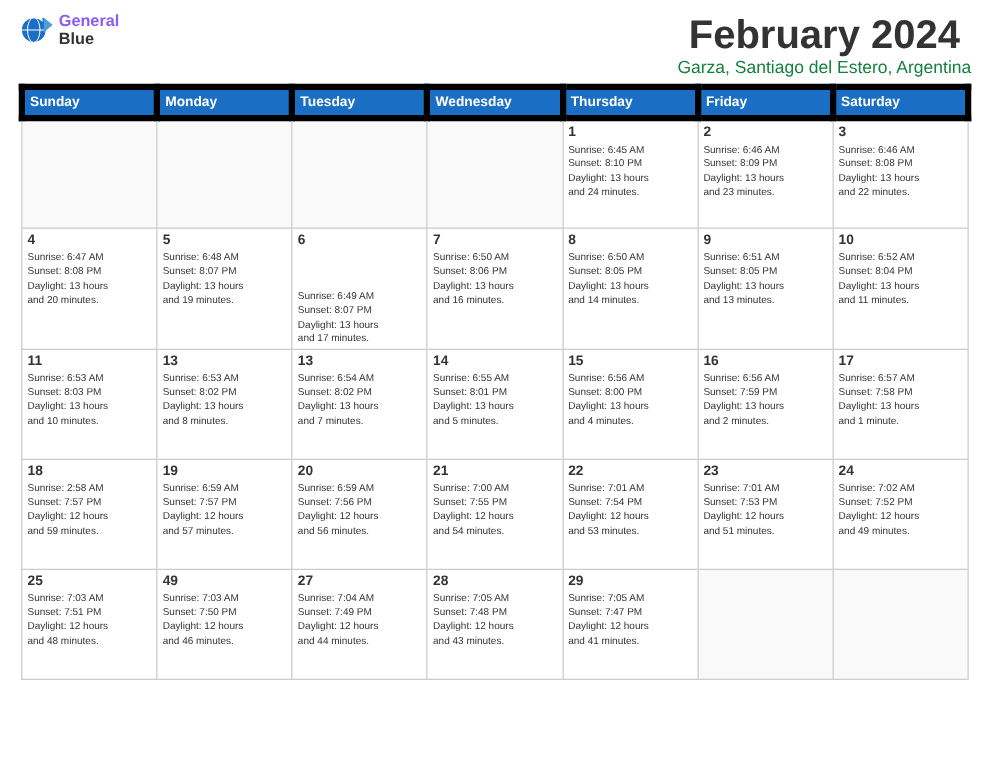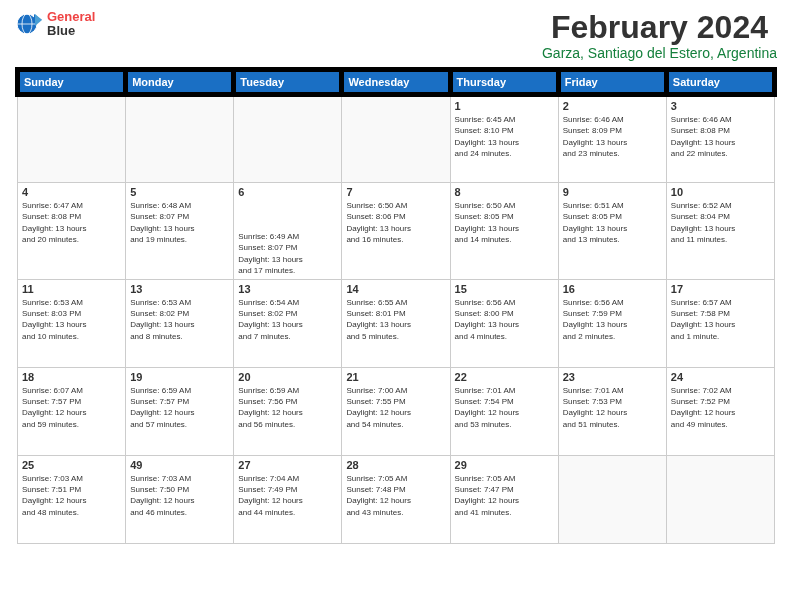--- a/index.html
+++ b/index.html
@@ -25,21 +25,21 @@
       display: flex;
       align-items: center;
       gap: 4px;
     }
     .logo-text {
       font-size: 13px;
       font-weight: bold;
       color: #333;
       line-height: 1.1;
     }
-    .logo-blue { color: #ef4444; }
+    .logo-blue { color: #8b5cf6; }
     .logo-icon {
       width: 28px;
       height: 28px;
     }
     .title-section {
       text-align: center;
     }
     .month-title {
       font-size: 32px;
       font-weight: bold;
@@ -254,21 +254,21 @@
             <div class="day-number">17</div>
             <div class="day-info" style="white-space: pre-line;">Sunrise: 6:57 AM
 Sunset: 7:58 PM
 Daylight: 13 hours
 and 1 minute.</div>
           </td>
         </tr>
         <tr>
           <td>
             <div class="day-number">18</div>
-            <div class="day-info" style="white-space: pre-line;">Sunrise: 6:07 AM
+            <div class="day-info" style="white-space: pre-line;">Sunrise: 2:58 AM
 Sunset: 7:57 PM
 Daylight: 12 hours
 and 59 minutes.</div>
           </td>
           <td>
             <div class="day-number">19</div>
             <div class="day-info" style="white-space: pre-line;">Sunrise: 6:59 AM
 Sunset: 7:57 PM
 Daylight: 12 hours
 and 57 minutes.</div>

